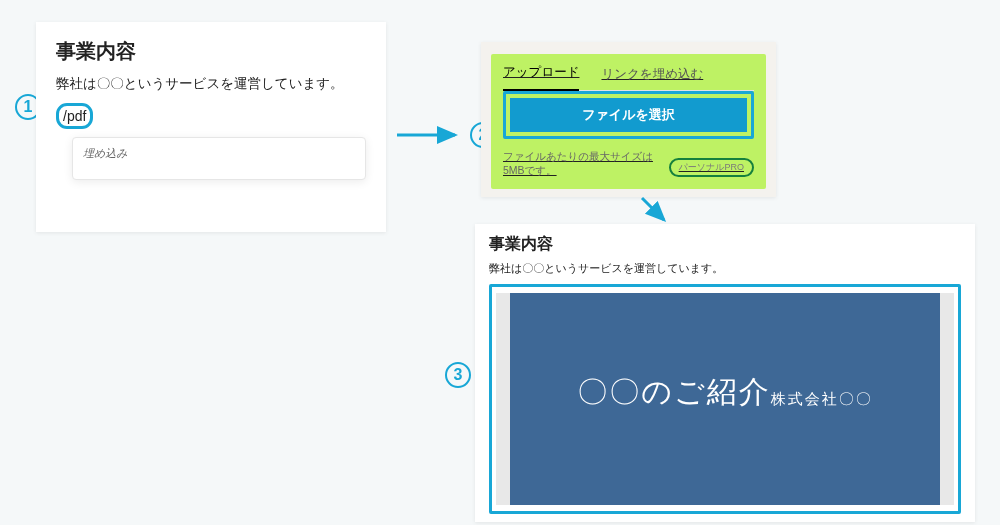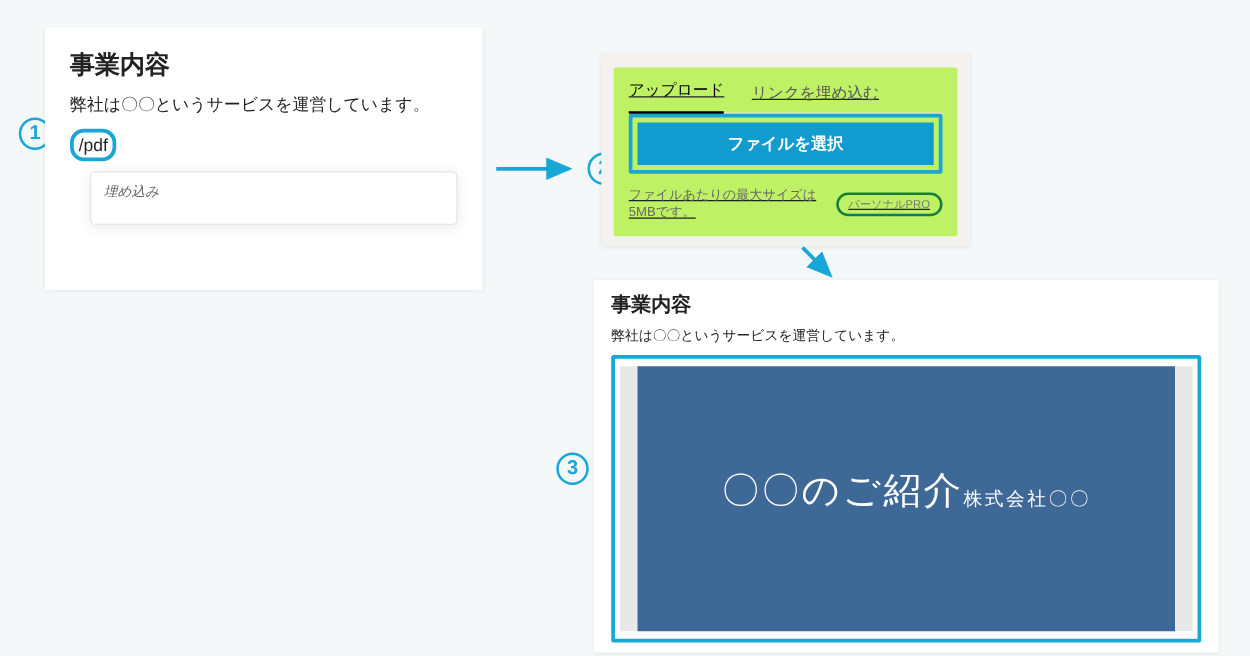--- a/index.html
+++ b/index.html
@@ -64,21 +64,21 @@
   #panel2 .card { background:#bef264; border-radius:2px; padding: 0 12px 12px; text-decoration: underline; }
   #panel2 .tabs { display:flex; gap: 22px; font-size:12.5px; padding-top:10px; align-items:flex-end; }
   #panel2 .tab { padding-bottom:8px; color:#555; }
   #panel2 .tab.active { color:#000; border-bottom:2px solid #000; font-weight:500; }
   #panel2 .divider { height:1px; background:#e3e3e3; margin-top:-1px; }
   #panel2 .select-btn-wrap { padding:4px; }
   #panel2 .select-btn {
     width:100%; background:#129bcf; color:#fff; border:none;
     font-size:13px; font-weight:600; padding:8px 0;
   }
-  #panel2 .meta-row { display:flex; justify-content:space-between; align-items:center; margin-top:10px; }
+  #panel2 .meta-row { display:flex; justify-content:space-between; align-items:flex-end; margin-top:10px; }
   #panel2 .maxsize { font-size:10.5px; color:#666; line-height:1.35; }
   #panel2 .plan-badge {
     font-size:9px; color:#7a7a7a; border:2px solid #15803d;
     border-radius:10px; padding:1px 8px; white-space:nowrap;
   }
   
   #panel3 { left: 475px; top: 224px; width: 500px; height: 298px; background:#fff; padding: 10px 14px 12px; }
   #panel3 h2 { font-size:16px; font-weight:700; margin-bottom:6px; }
   #panel3 .desc { font-size:11px; margin-bottom:8px; }
   #panel3 .viewer {

